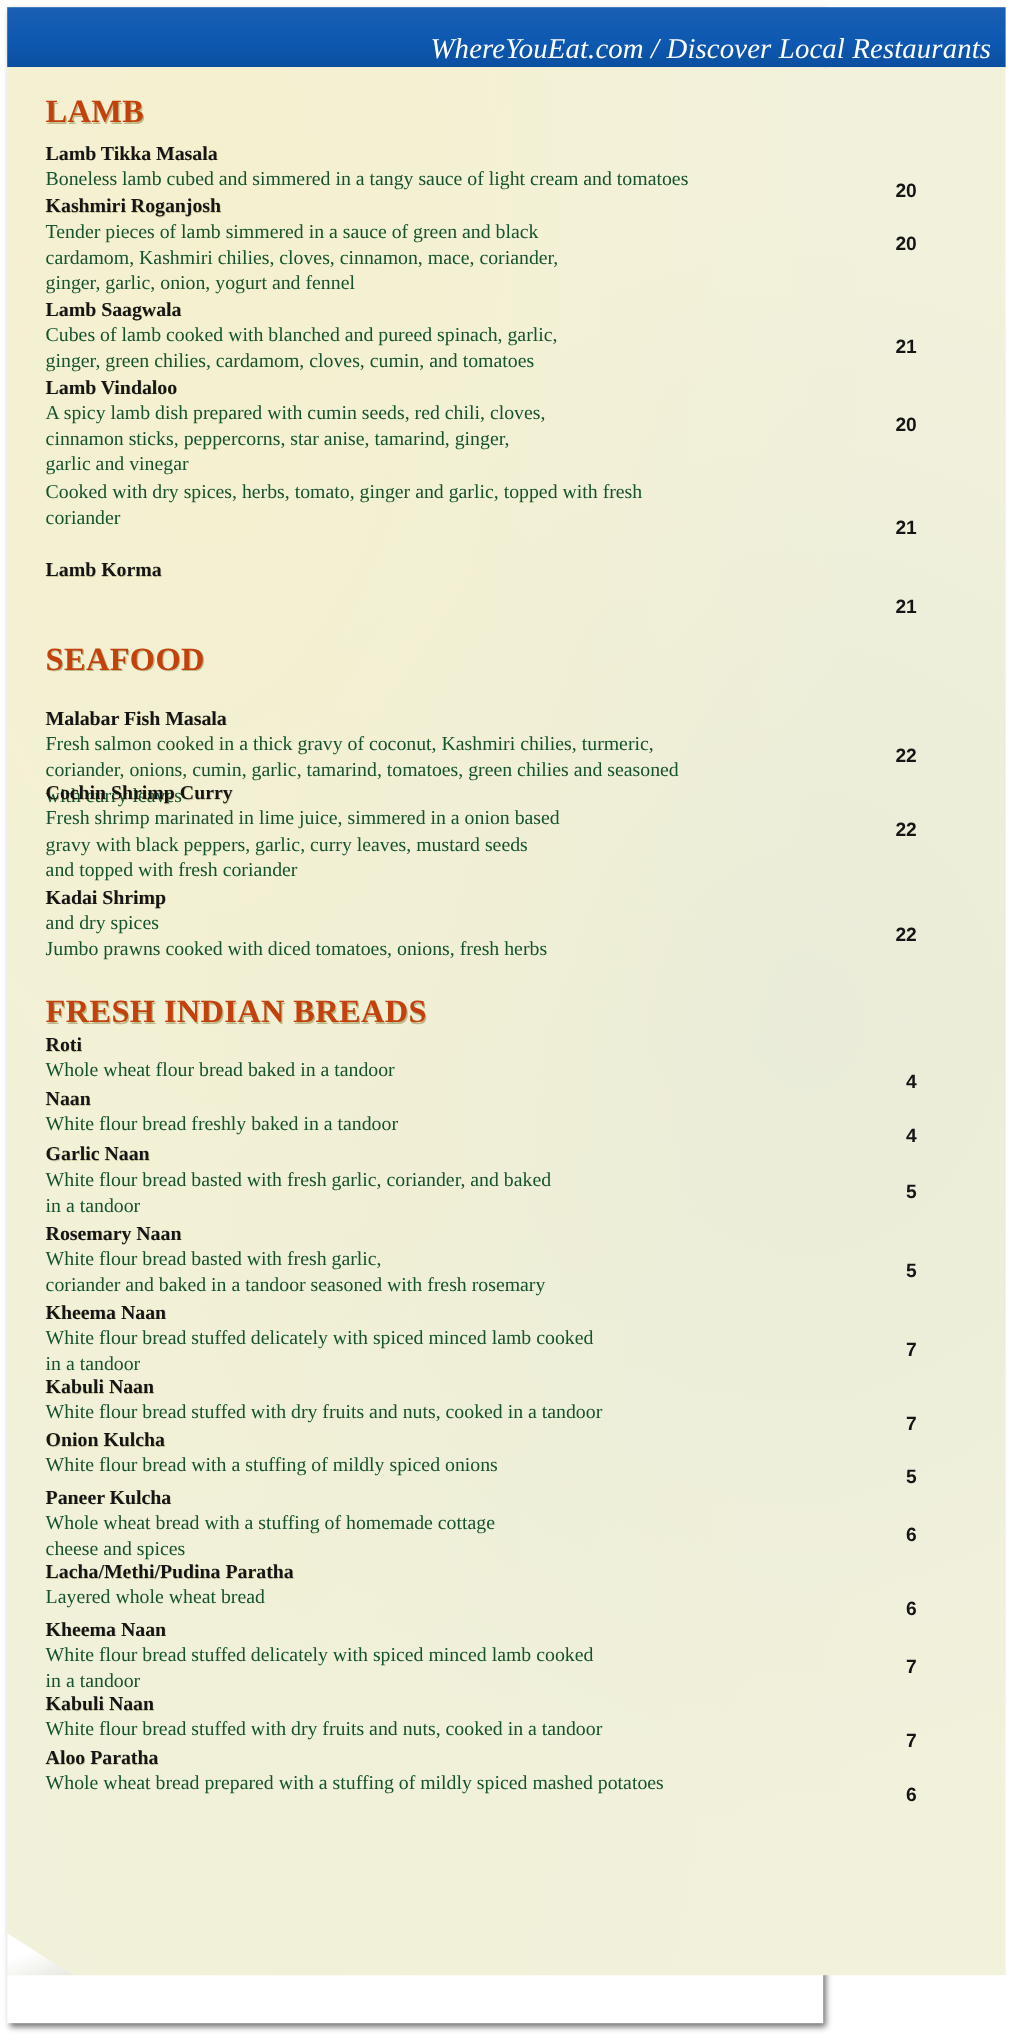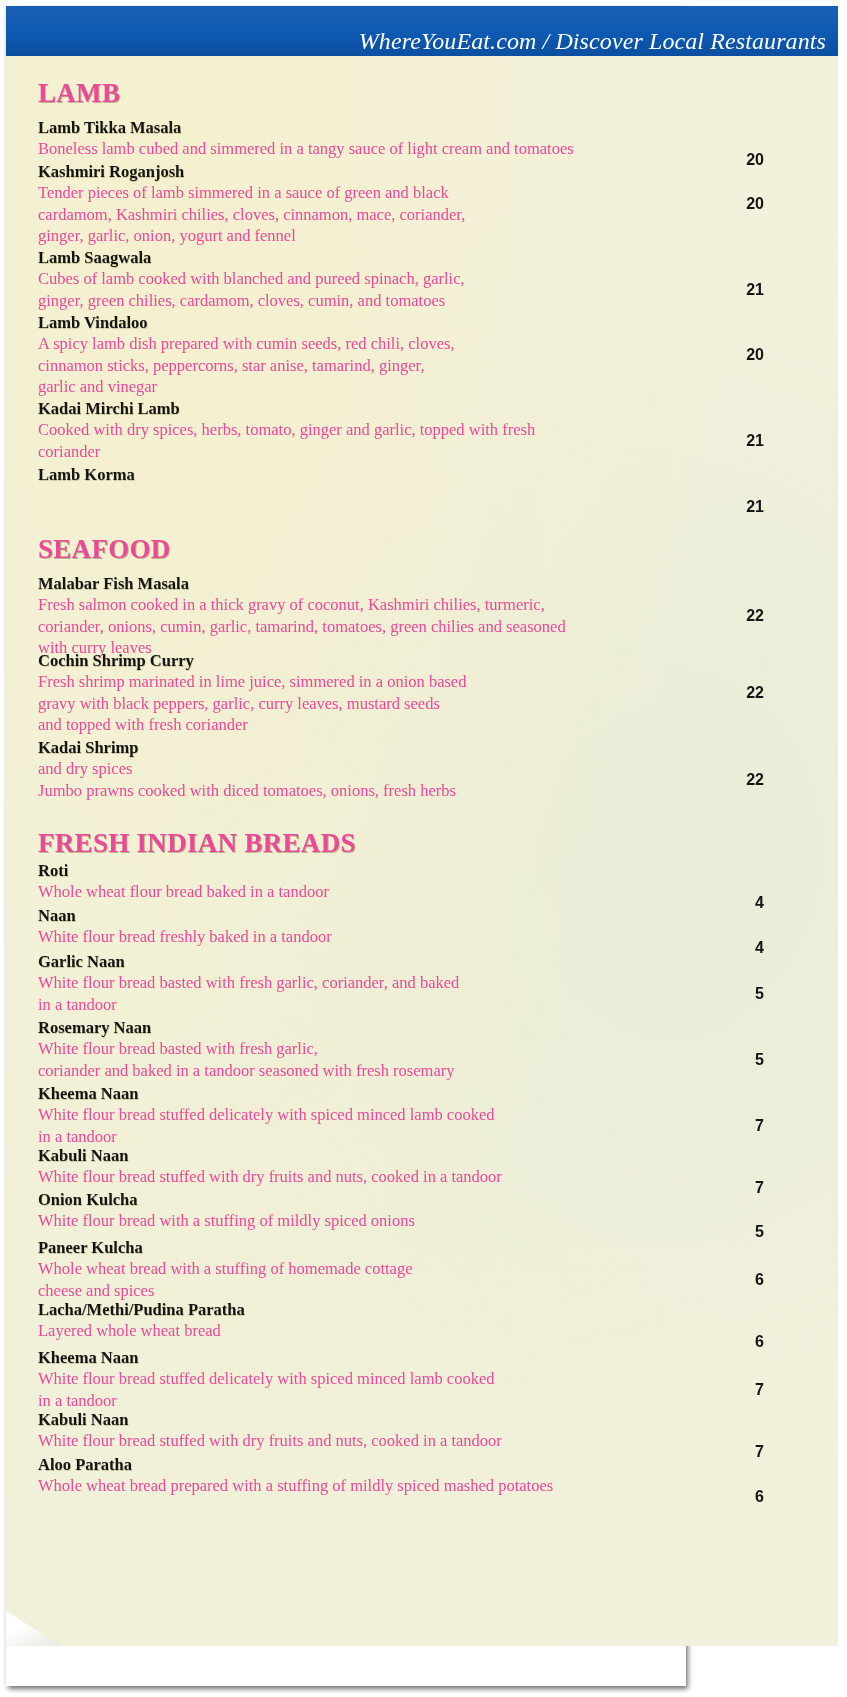--- a/index.html
+++ b/index.html
@@ -33,30 +33,30 @@
       position: absolute; left: 0; top: 1605px; width: 55px; height: 35px;
       background: linear-gradient(160deg, #ffffff 40%, #e8e8e0 100%);
       clip-path: polygon(0 0, 100% 100%, 0 100%);
     }
     .content {
       position: absolute; left: 38px; top: 50px; width: 720px;
       font-family: "Liberation Serif", serif; color: #1a1a1a;
     }
     .section-title {
       font-family: "Liberation Serif", serif; font-weight: bold;
-      font-size: 27px; color: #ec4899; letter-spacing: 0.3px;
+      font-size: 27px; color: #c2410c; letter-spacing: 0.3px;
       text-shadow: 1px 1px 0 rgba(90,80,0,0.35);
     }
     .item { position: relative; }
     .item-name {
       font-weight: bold; font-size: 16.5px; line-height: 20px; color: #151515;
       text-shadow: 0.5px 0.5px 0 rgba(90,80,0,0.25);
     }
     .item-desc {
-      font-size: 16.5px; line-height: 21.5px; color: #ec4899;
+      font-size: 16.5px; line-height: 21.5px; color: #14532d;
     }
     .item-price {
       position: absolute; right: -6px; top: 0;
       font-family: "Liberation Sans", sans-serif; font-weight: bold;
       font-size: 16px; line-height: 20px; color: #151515; margin-top: 32px;
     }
   </style>
 </head>
 <body>
 
@@ -89,31 +89,30 @@
       <div class="item-desc">ginger, green chilies, cardamom, cloves, cumin, and tomatoes</div>
     </div>
     <div class="item" style="position: absolute; left: 0px; width: 720px; top: 263px;">
       <div class="item-name">Lamb Vindaloo</div>
       <div class="item-price">20</div>
       <div class="item-desc">A spicy lamb dish prepared with cumin seeds, red chili, cloves,</div>
       <div class="item-desc">cinnamon sticks, peppercorns, star anise, tamarind, ginger,</div>
       <div class="item-desc">garlic and vinegar</div>
     </div>
     <div class="item" style="position: absolute; left: 0px; width: 720px; top: 349px;">
-      <div class="item-name">Kadai Mirchi Lamb</div>
       <div class="item-price">21</div>
       <div class="item-desc">Cooked with dry spices, herbs, tomato, ginger and garlic, topped with fresh</div>
       <div class="item-desc">coriander</div>
     </div>
     <div class="item" style="position: absolute; left: 0px; width: 720px; top: 415px;">
       <div class="item-name">Lamb Korma</div>
       <div class="item-price">21</div>
     </div>
     <div class="section-title" style="position: absolute; top: 484px; left: 0px;">SEAFOOD</div>
-    <div class="item" style="position: absolute; left: 0px; width: 720px; top: 524px;">
+    <div class="item" style="position: absolute; left: 0px; width: 720px; top: 539px;">
       <div class="item-name">Malabar Fish Masala</div>
       <div class="item-price">22</div>
       <div class="item-desc">Fresh salmon cooked in a thick gravy of coconut, Kashmiri chilies, turmeric,</div>
       <div class="item-desc">coriander, onions, cumin, garlic, tamarind, tomatoes, green chilies and seasoned</div>
       <div class="item-desc">with curry leaves</div>
     </div>
     <div class="item" style="position: absolute; left: 0px; width: 720px; top: 601px;">
       <div class="item-name">Cochin Shrimp Curry</div>
       <div class="item-price">22</div>
       <div class="item-desc">Fresh shrimp marinated in lime juice, simmered in a onion based</div>

